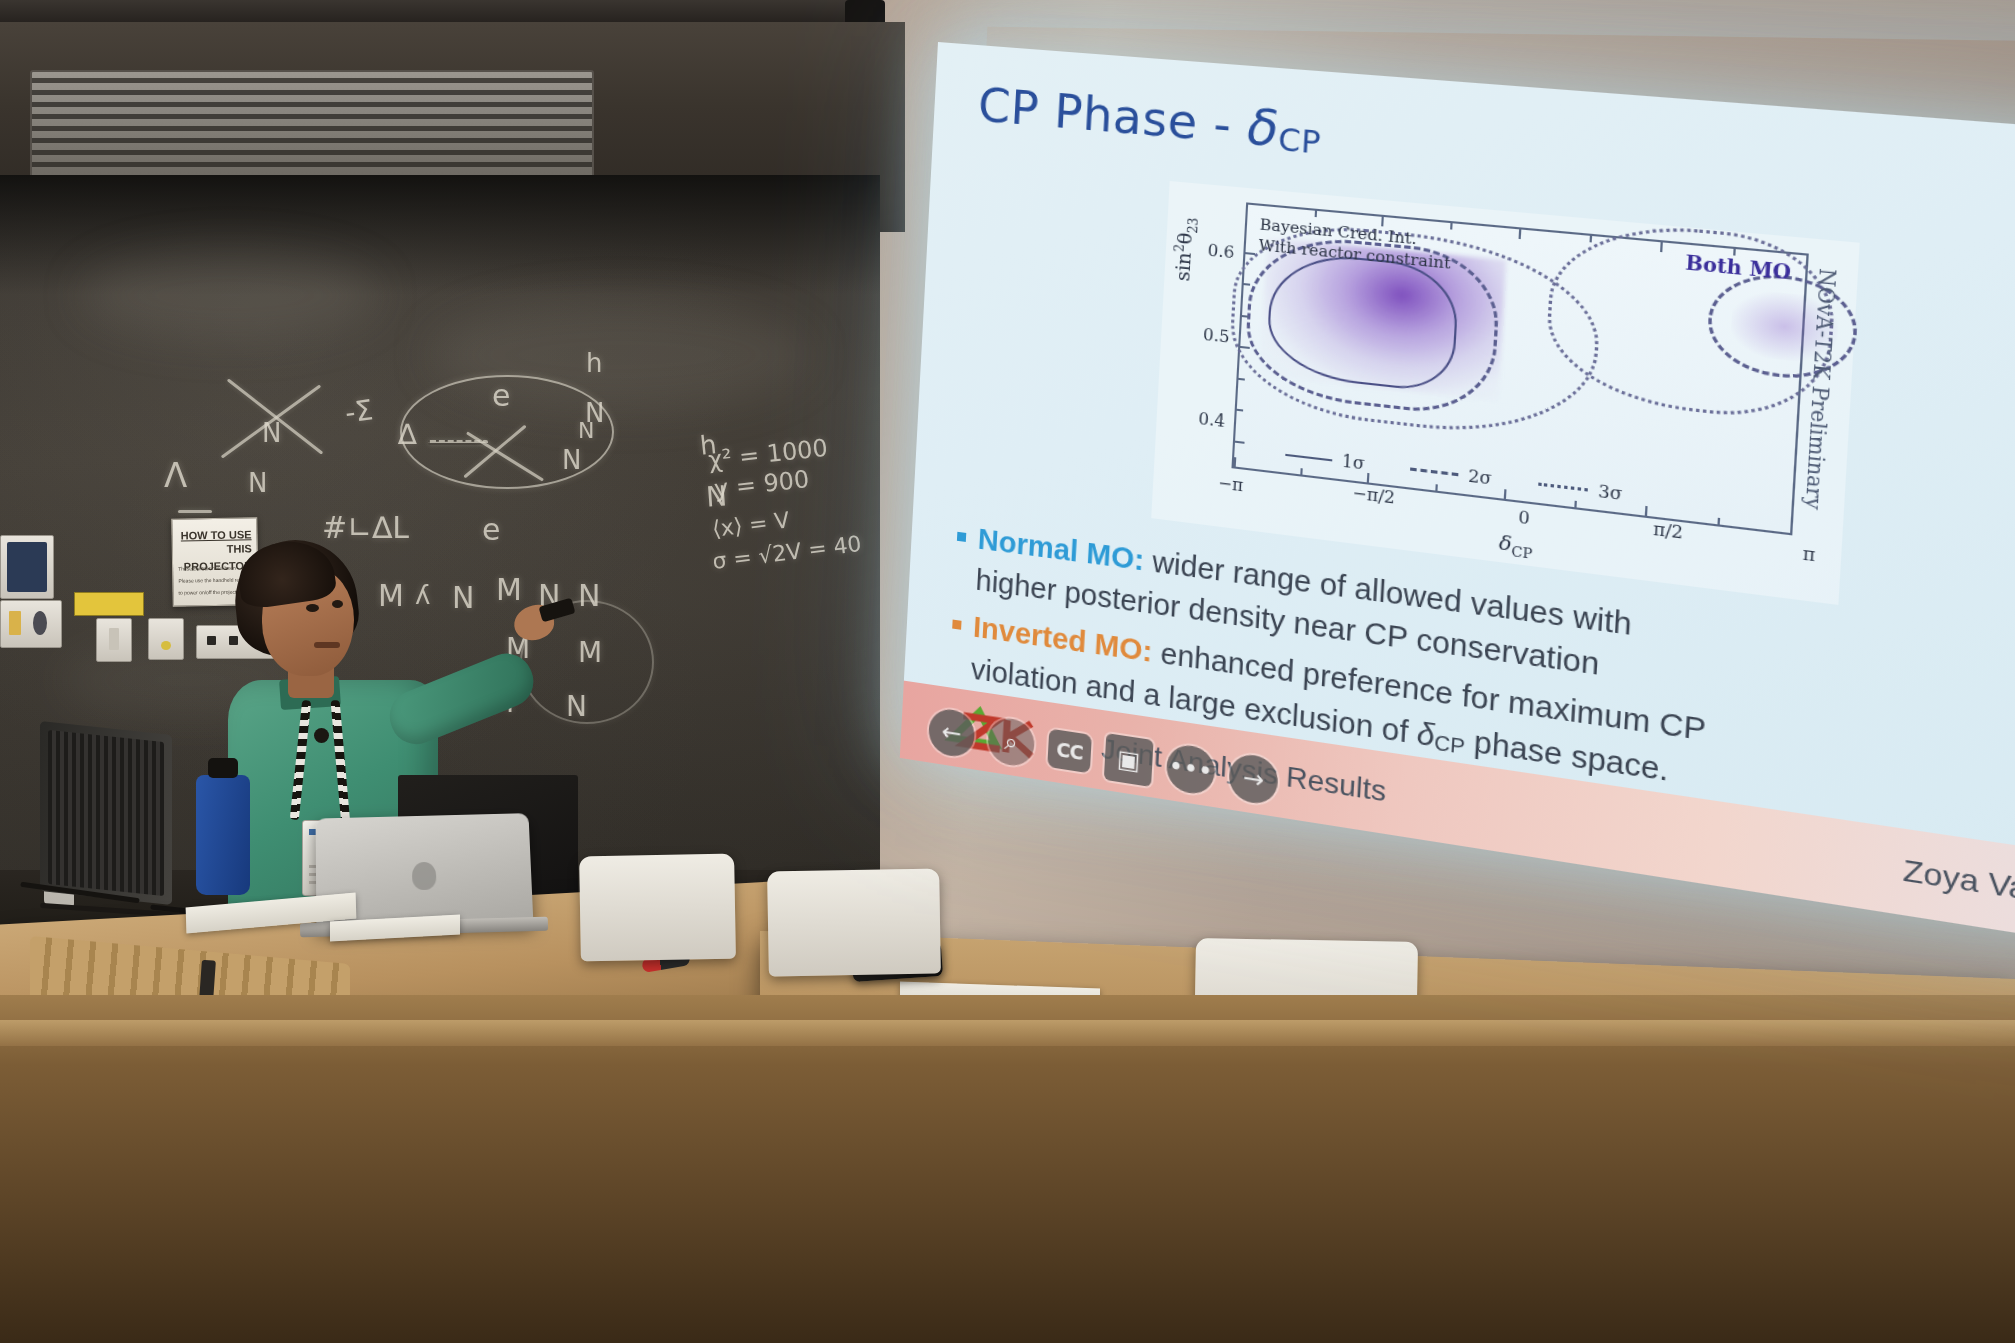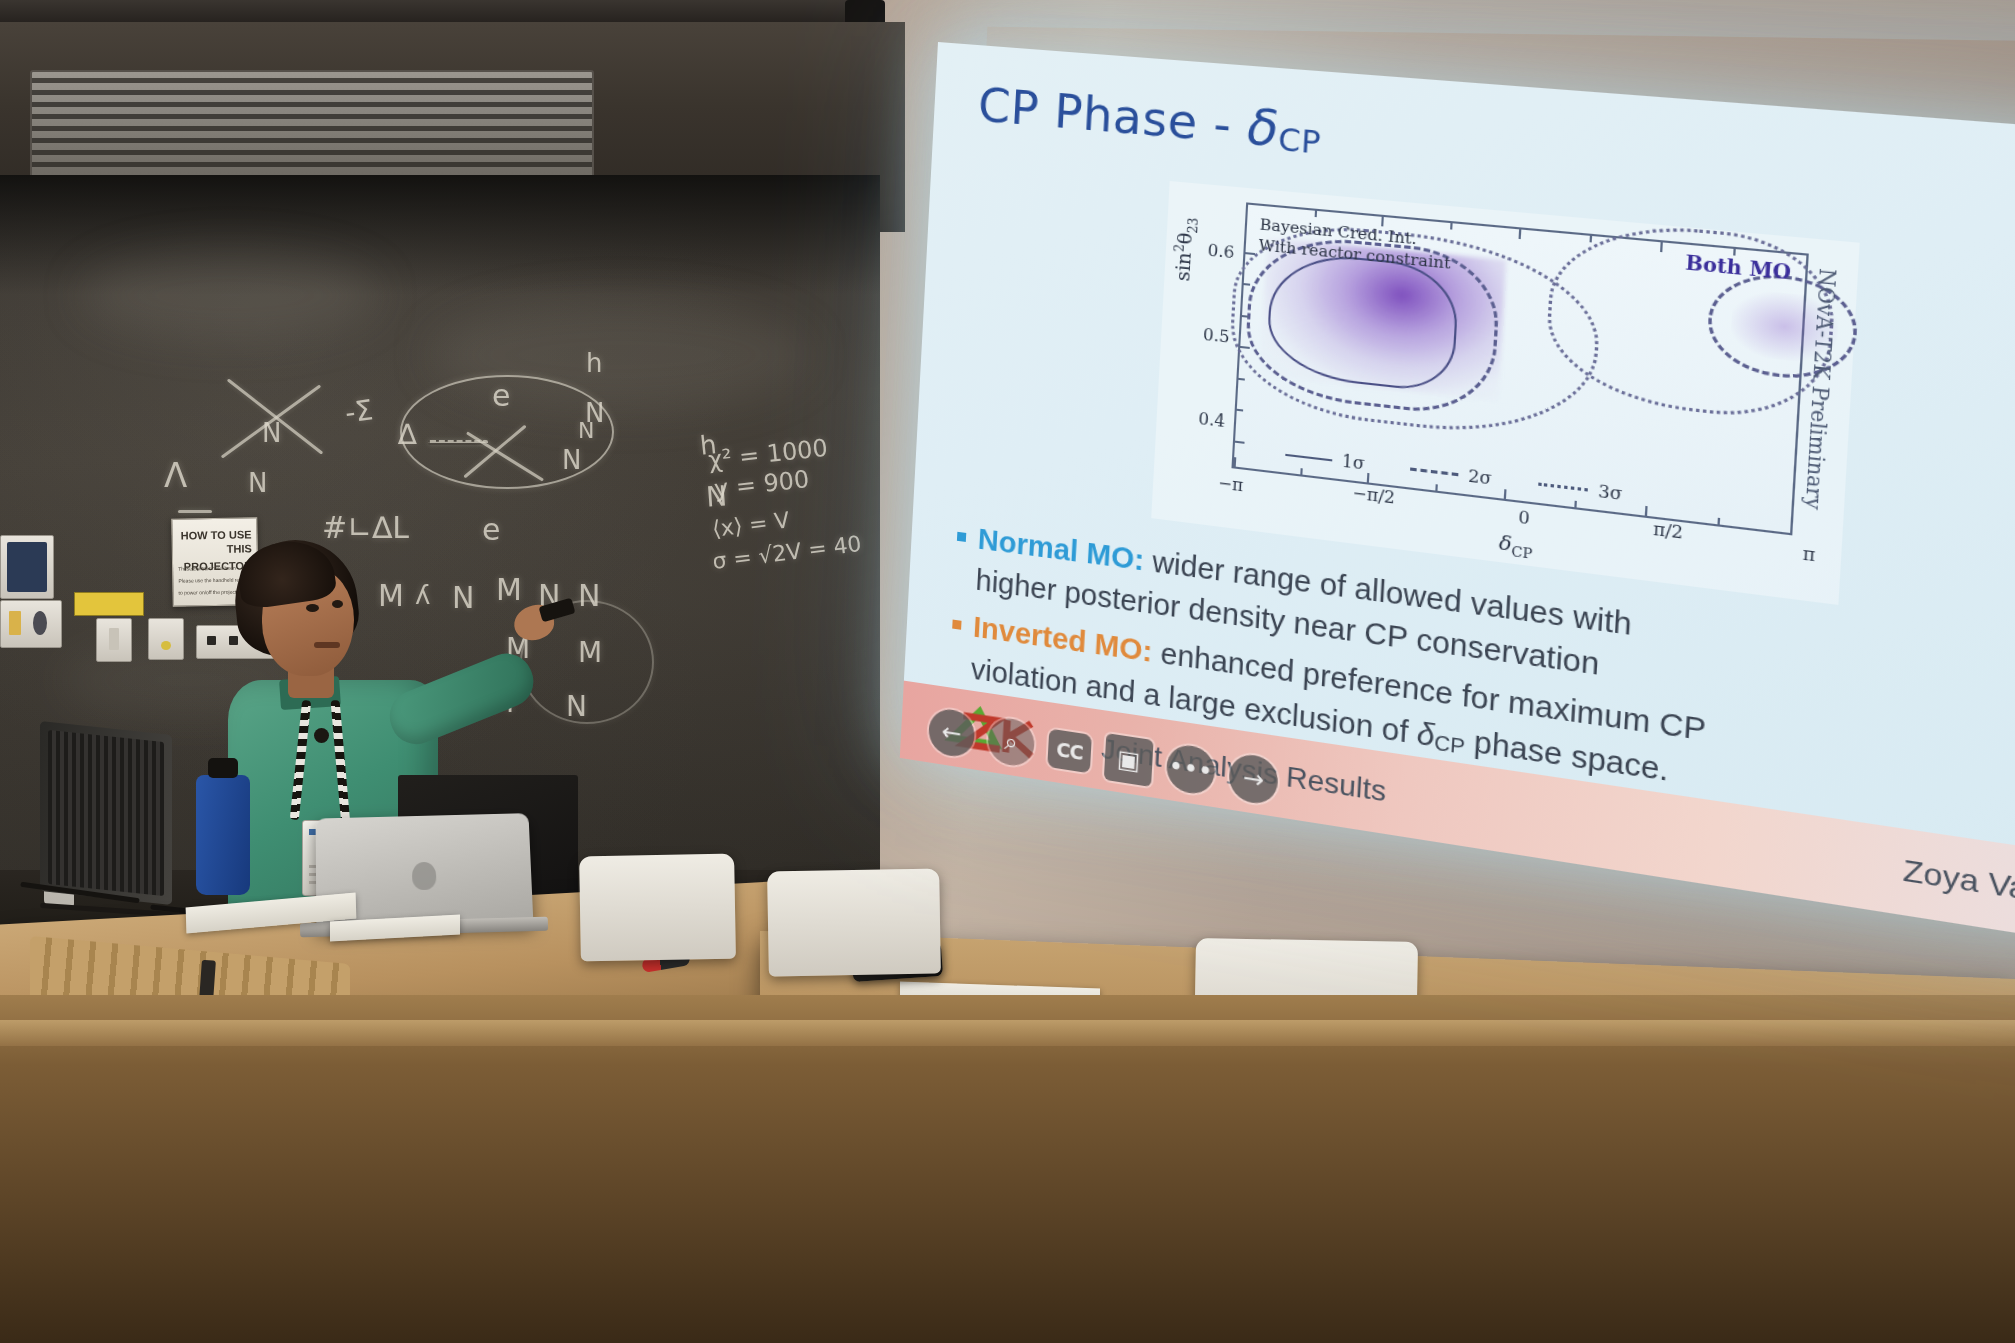--- a/index.html
+++ b/index.html
@@ -212,21 +212,21 @@
     <div class="sw" style="left:12px;top:22px;width:10px;height:9px;background:#d6bd3f;border-radius:50%;"></div>
   </div>
   <div class="plate" style="left:196px;top:625px;width:82px;height:32px;">
     <div class="sw" style="left:10px;top:10px;width:9px;height:9px;background:#2a2825;"></div>
     <div class="sw" style="left:32px;top:10px;width:9px;height:9px;background:#2a2825;"></div>
     <div class="sw" style="left:54px;top:10px;width:9px;height:9px;background:#2a2825;"></div>
   </div>
   <div class="plate" style="left:282px;top:620px;width:30px;height:38px;"></div>
 
   <div class="paper" style="left:172px;top:518px;width:84px;height:86px;transform:rotate(-1deg);">
-    <div class="t hdr" style="top:8px;text-align:right;">HOW TO USE</div>
+    <div class="t hdr" style="top:8px;text-align:right;text-decoration:underline;">HOW TO USE</div>
     <div class="t hdr" style="top:22px;text-align:right;">THIS PROJECTOR</div>
     <div class="t" style="top:46px;font-size:5px;">These controls have been</div>
     <div class="t" style="top:58px;font-size:5px;">Please use the handheld remote</div>
     <div class="t" style="top:70px;font-size:5px;">to power on/off the projector</div>
   </div>
 
   <div class="person">
     <div class="shirt"></div>
     <div class="arm"></div>
     <div class="collar"></div>

